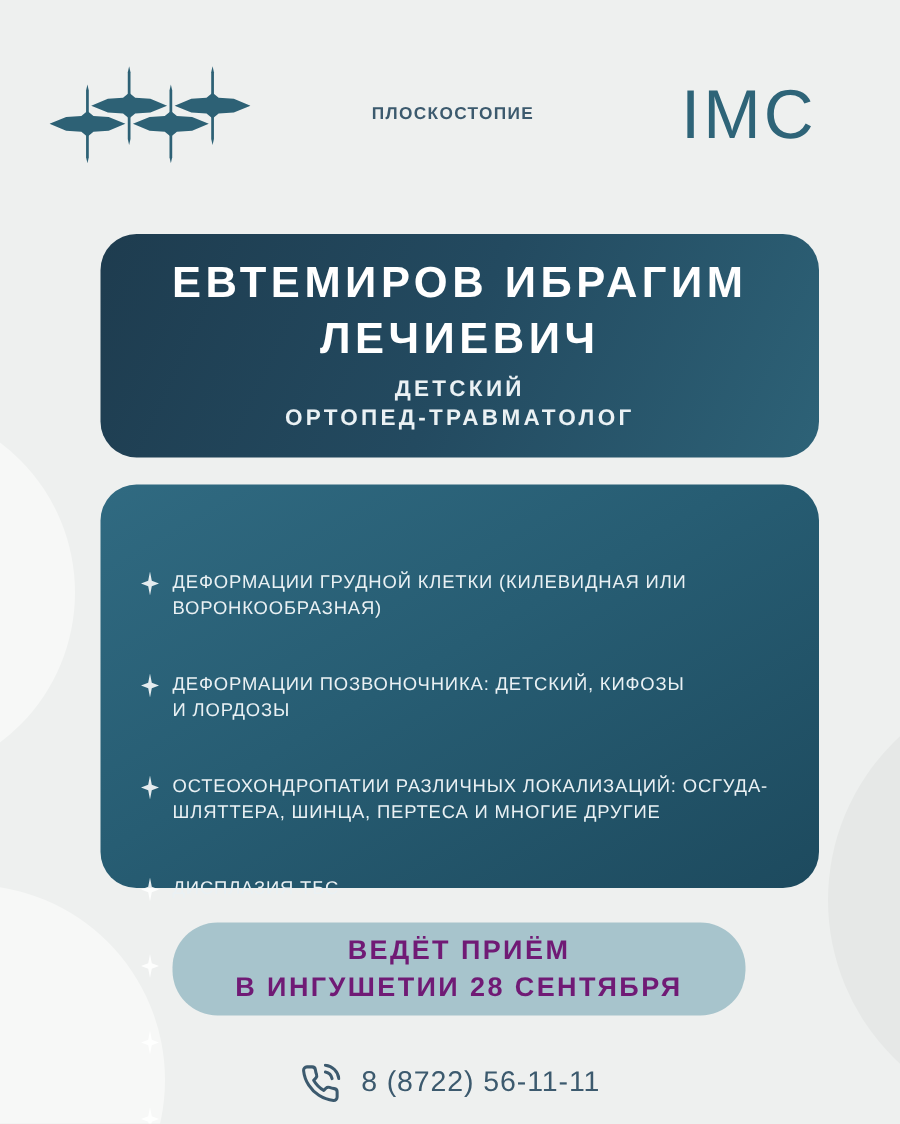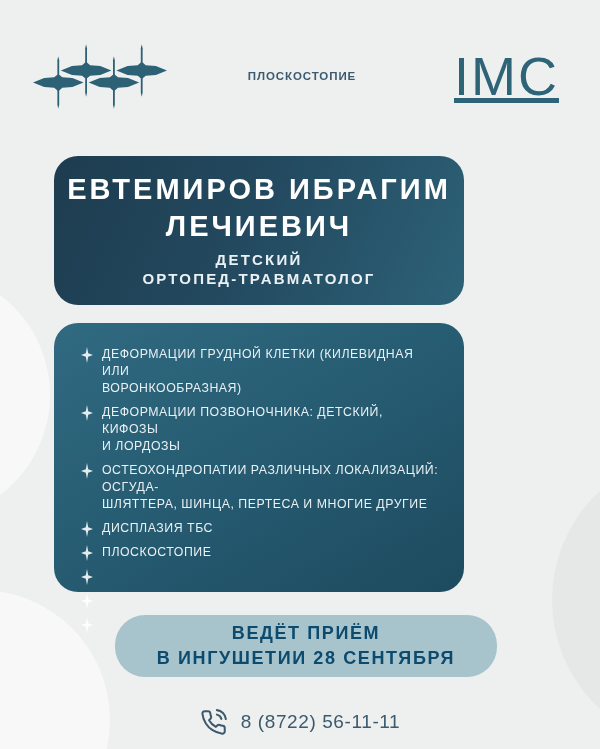--- a/index.html
+++ b/index.html
@@ -31,57 +31,56 @@
 
   .crosses{position:absolute;left:33px;top:44px;width:134px;height:65px;}
   .clinic-title{
     position:absolute;left:188px;top:53px;width:228px;
     text-align:center;font-size:11.5px;line-height:15.5px;letter-spacing:0.9px;
     color:var(--ink-soft);white-space:pre-line;
   }
   .clinic-title .l1{font-weight:bold;color:var(--ink);display:block;}
   .imc{
     position:absolute;left:454px;top:46px;width:130px;
-    font-size:54px;line-height:60px;font-weight:400;letter-spacing:2px;
+    font-size:46px;line-height:60px;font-weight:400;letter-spacing:2px;
     color:var(--accent);
-    text-decoration:underline;
   }
 
-  .card{position:absolute;left:54px;width:410px;border-radius:24px;color:#fff;}
+  .card{position:absolute;left:67px;width:479px;border-radius:24px;color:#fff;}
   .title-card{
     top:156px;height:149px;
     background:linear-gradient(115deg,var(--card1-from) 0%,#234a60 50%,var(--card1-to) 100%);
     text-align:center;padding-top:15px;
   }
   .doc-name{
     font-size:29px;font-weight:bold;letter-spacing:3px;line-height:37px;
     white-space:pre-line;
   }
   .doc-spec{
     margin-top:5px;font-size:15px;font-weight:bold;letter-spacing:2.2px;line-height:19px;
     color:var(--on-dark);white-space:pre-line;
   }
 
   .list-card{
     top:323px;height:269px;
     background:linear-gradient(150deg,var(--card2-from) 0%,#275d73 45%,var(--card2-to) 100%);
     padding:23px 24px 0 27px;
   }
-  .svc{display:flex;gap:9px;margin-bottom:7px;}
+  .svc{display:flex;gap:9px;margin-bottom:7px;margin-top:34px;}
   .svc svg{flex:0 0 12px;margin-top:1px;}
   .svc-text{
     font-size:12.3px;letter-spacing:0.55px;line-height:17px;color:var(--on-dark);
     white-space:pre-line;max-width:400px;
   }
 
   .cta{
     position:absolute;left:115px;top:615px;width:382px;height:62px;
     border-radius:30px;background:var(--btn);border:none;cursor:pointer;
     display:flex;align-items:center;justify-content:center;text-align:center;
-    color:#0c4a6e;font-family:inherit;font-size:18px;font-weight:bold;
+    color:#701a75;font-family:inherit;font-size:18px;font-weight:bold;
     letter-spacing:1.6px;line-height:25px;white-space:pre-line;
   }
 
   .phone-row{
     position:absolute;left:0;top:700px;width:600px;height:44px;
     display:flex;align-items:center;justify-content:center;gap:14px;
     color:var(--ink);cursor:pointer;
   }
   .phone-row svg{stroke:var(--ink);}
   .phone-number{font-size:19px;letter-spacing:0.6px;}

